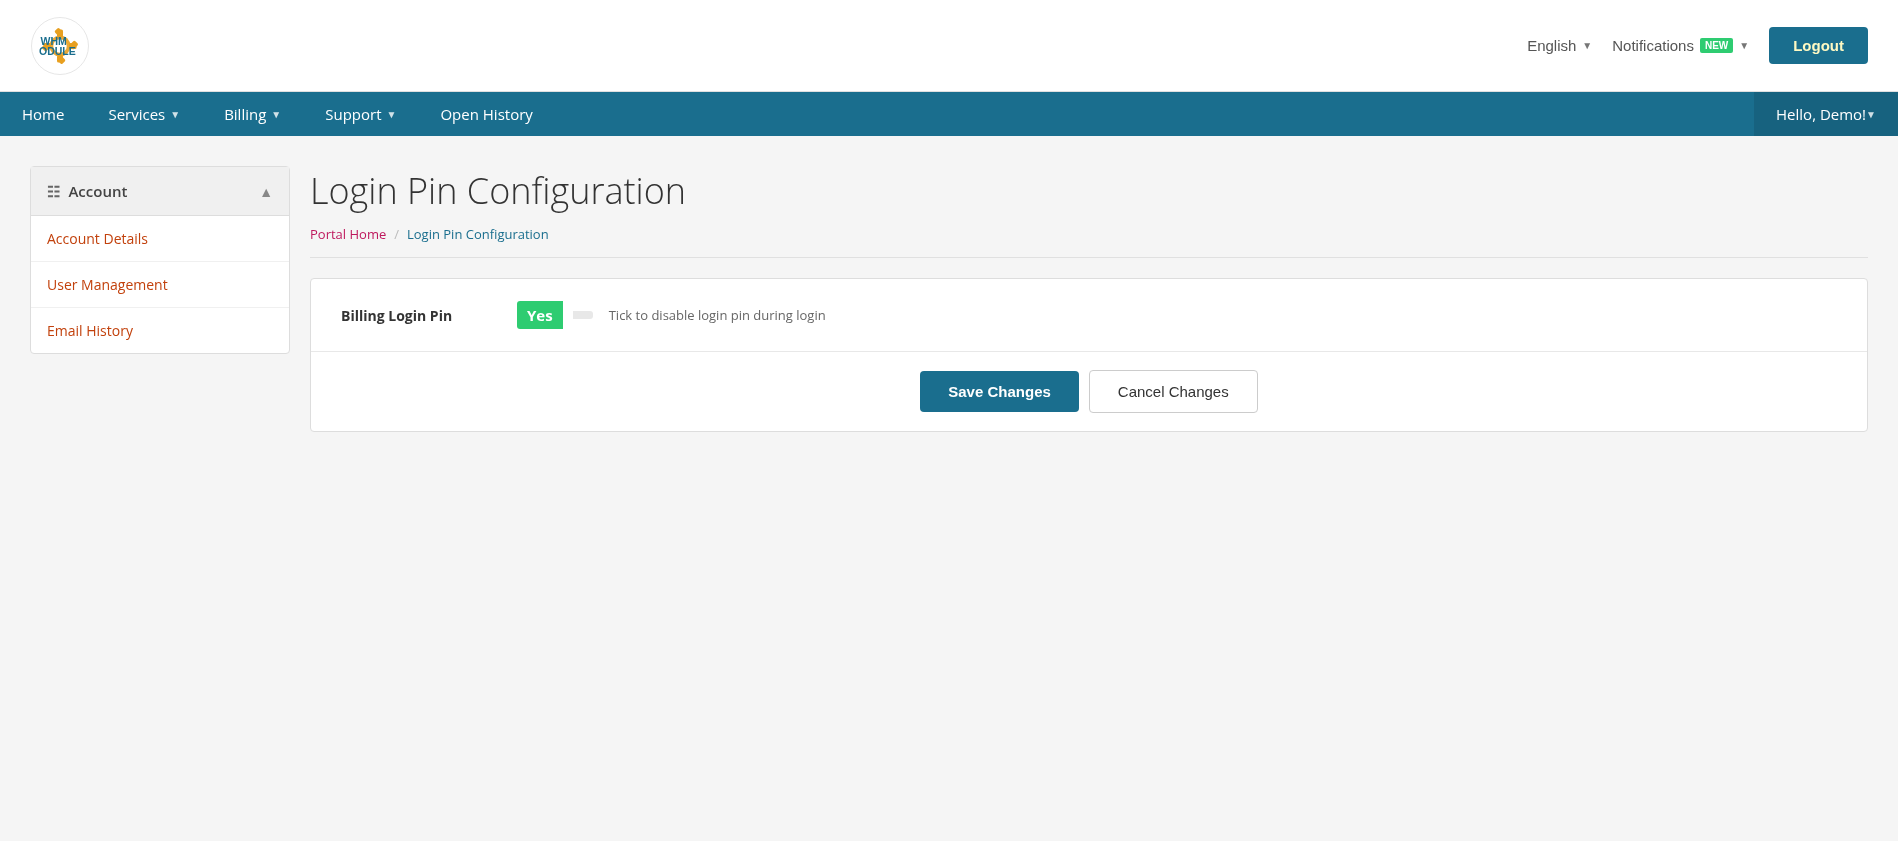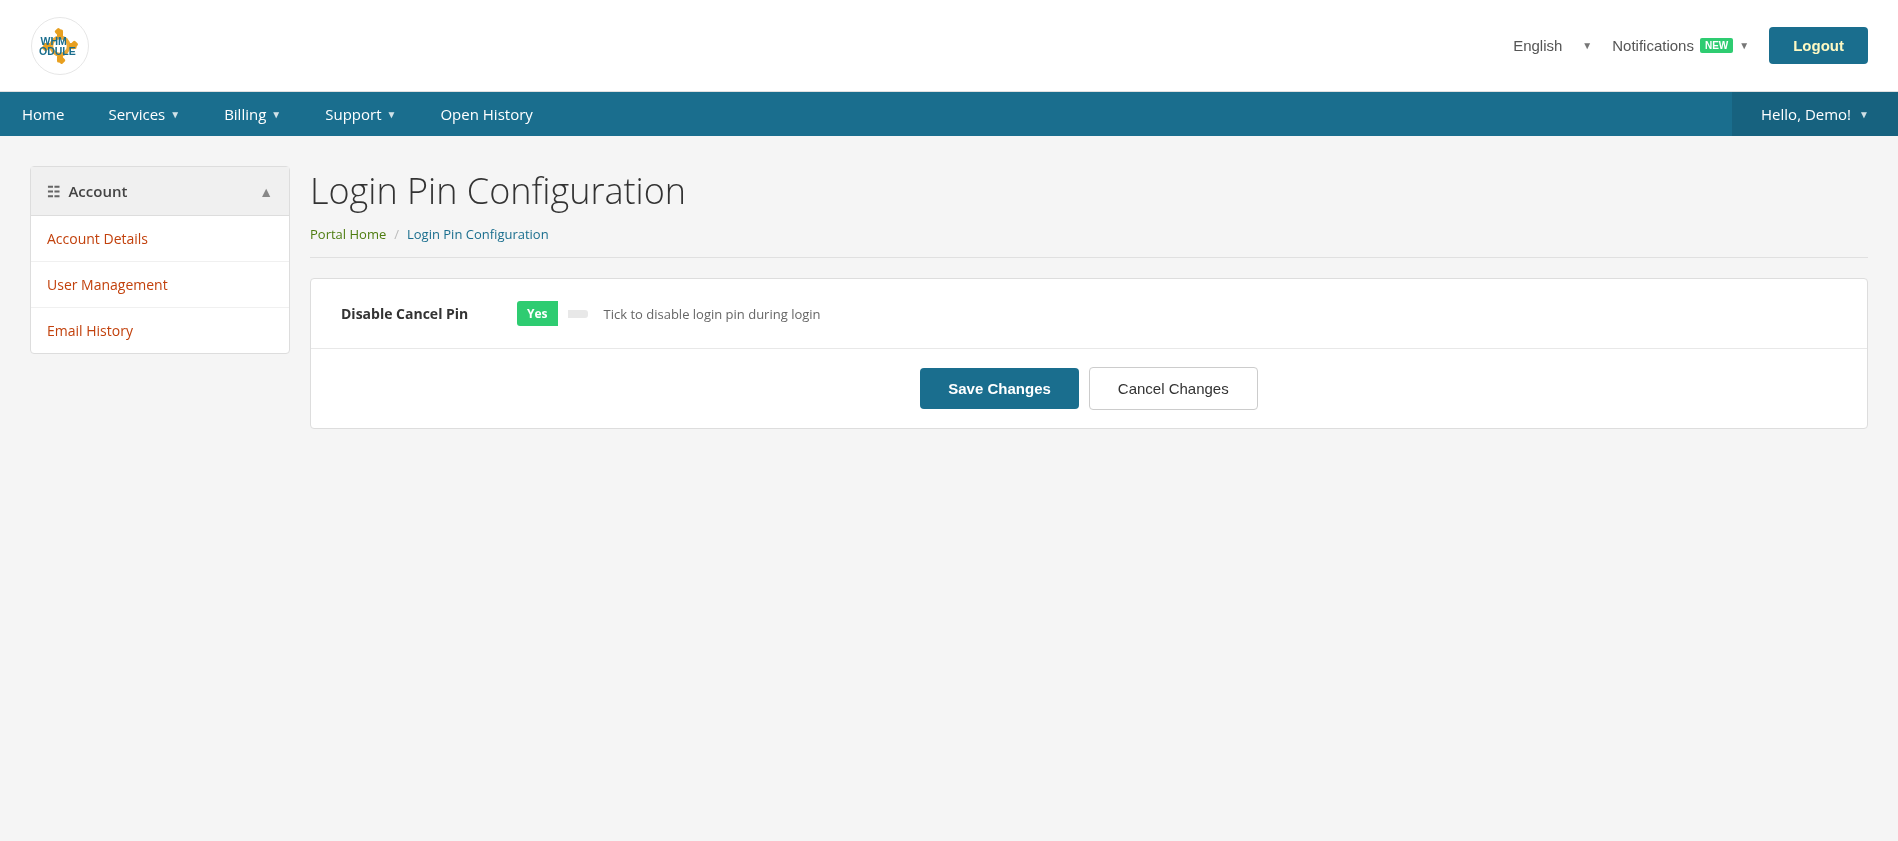--- a/index.html
+++ b/index.html
@@ -27,21 +27,21 @@
       display: flex;
       align-items: center;
       gap: 20px;
     }
     .lang-btn {
       color: #555;
       font-size: 15px;
       cursor: pointer;
       display: flex;
       align-items: center;
-      gap: 20px;
+      gap: 6px;
       background: none;
       border: none;
     }
     .notif-btn {
       color: #555;
       font-size: 15px;
       cursor: pointer;
       display: flex;
       align-items: center;
       gap: 6px;
@@ -93,26 +93,26 @@
       font-weight: 400;
     }
     .nav-right {
       height: 100%;
       display: flex;
       align-items: center;
     }
     .hello-btn {
       color: #fff;
       font-size: 15px;
-      padding: 0 29px;
+      padding: 0 22px;
       height: 100%;
       display: flex;
       align-items: center;
       cursor: pointer;
-      gap: 8px;
+      gap: 0;
       background: rgba(0,0,0,0.1);
     }
     .chevron {
       font-size: 10px;
       opacity: 0.8;
     }
 
     
     .main-wrapper {
       display: flex;
@@ -178,21 +178,21 @@
       display: flex;
       align-items: center;
       gap: 8px;
       margin-bottom: 20px;
       font-size: 13px;
       color: #888;
       border-bottom: 1px solid #e0e0e0;
       padding-bottom: 14px;
     }
     .breadcrumb a {
-      color: #4d7c0f;
+      color: #be185d;
       text-decoration: none;
     }
     .breadcrumb-sep { color: #bbb; }
     .breadcrumb-current { color: #1a6e8e; }
 
     
     .config-card {
       background: #fff;
       border: 1px solid #ddd;
       border-radius: 4px;
@@ -213,21 +213,21 @@
     }
     .toggle-area {
       display: flex;
       align-items: center;
       gap: 10px;
     }
     .toggle-yes {
       background: #2ecc71;
       color: #fff;
       font-weight: bold;
-      font-size: 12px;
+      font-size: 15px;
       padding: 4px 10px;
       border-radius: 3px 0 0 3px;
     }
     .toggle-no {
       background: #e8e8e8;
       color: #999;
       font-weight: bold;
       font-size: 13px;
       padding: 4px 10px;
       border-radius: 0 3px 3px 0;
@@ -357,21 +357,21 @@
     <h1 class="page-title">Login Pin Configuration</h1>
 
     <div class="breadcrumb">
       <a>Portal Home</a>
       <span class="breadcrumb-sep">/</span>
       <span class="breadcrumb-current">Login Pin Configuration</span>
     </div>
 
     <div class="config-card">
       <div class="config-row">
-        <span class="config-label">Disable Cancel Pin</span>
+        <span class="config-label">Billing Login Pin</span>
         <div class="toggle-area">
           <span class="toggle-yes">Yes</span>
           <span class="toggle-no"></span>
         </div>
         <span class="config-hint">Tick to disable login pin during login</span>
       </div>
       <div class="config-actions">
         <button class="btn-save">Save Changes</button>
         <button class="btn-cancel">Cancel Changes</button>
       </div>

